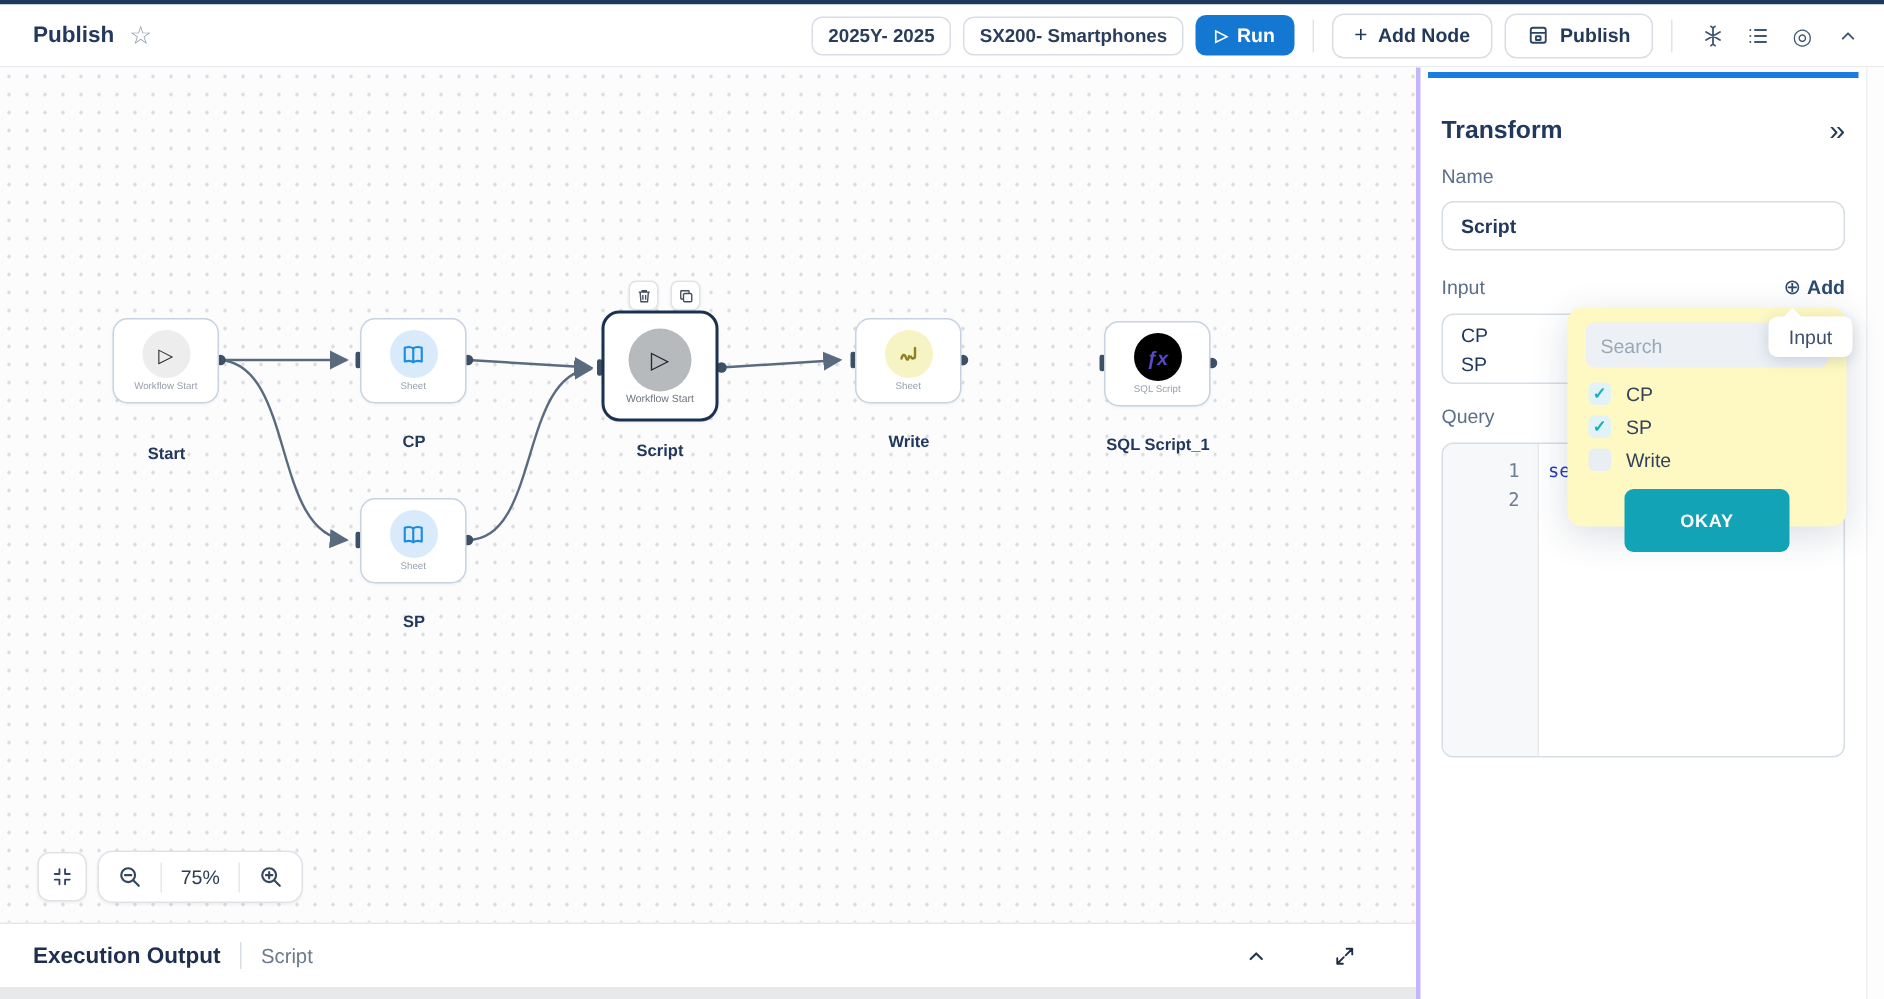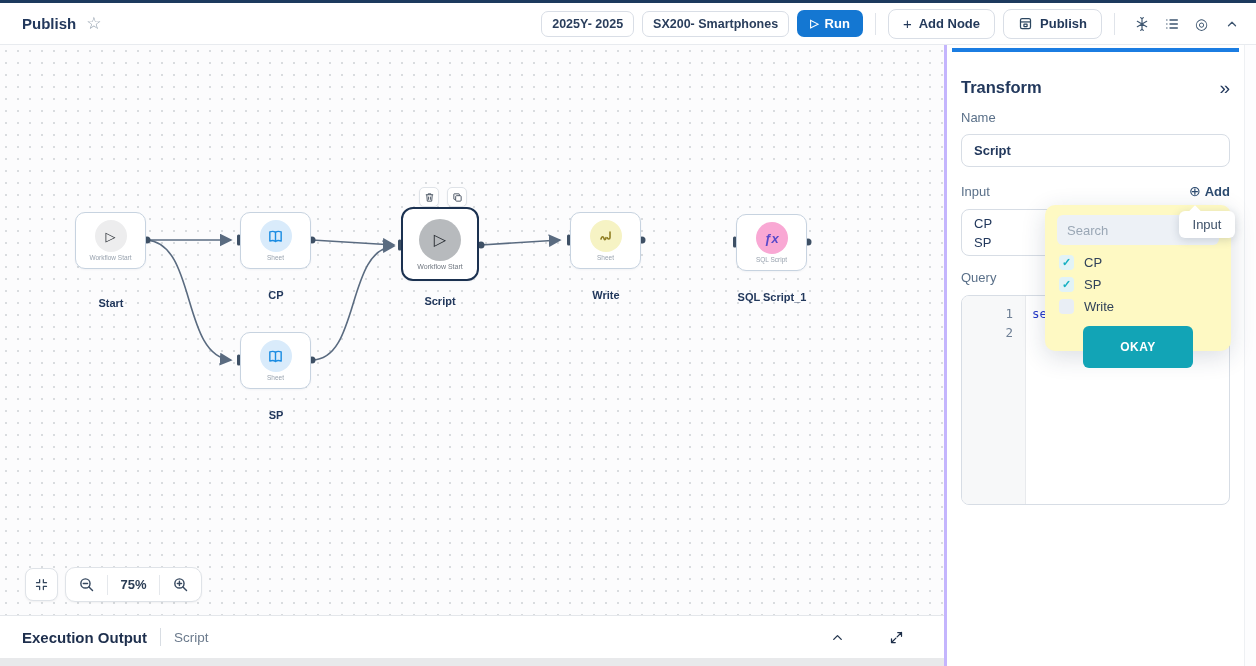--- a/index.html
+++ b/index.html
@@ -40,37 +40,37 @@
   .n-cp { left:240px; top:167px; }
   .n-sp { left:240px; top:287px; }
   .sheet-circle { background:#d9ebfb; }
   .n-script { left:401px; top:162px; width:78px; height:74px; border:2px solid #1b3150; border-radius:12px; }
   .n-script .circle { width:42px; height:42px; background:#b7babd; }
   .n-script .play-glyph { font-size:16px; }
   .n-script .caption { font-size:7px; color:#707780; }
   .n-write { left:570px; top:167px; }
   .n-write .circle { background:#f6f3c4; }
   .n-sql { left:736px; top:169px; }
-  .n-sql .circle { background:#f9a8d4; }
+  .n-sql .circle { background:#000000; }
   .node-label { position:absolute; text-align:center; font-weight:bold; font-size:11px; color:#22385c; width:90px; }
   .lbl-start { left:66px; top:252px; }
   .lbl-cp { left:231px; top:244px; }
   .lbl-sp { left:231px; top:364px; }
   .lbl-script { left:395px; top:250px; }
   .lbl-write { left:561px; top:244px; }
   .lbl-sql { left:727px; top:246px; }
 
   .node-toolbar { position:absolute; left:419px; top:142px; display:flex; gap:8px; }
   .mini-btn { width:20px; height:20px; background:#fff; border:1px solid #dfe3e8; border-radius:5px; display:flex; align-items:center; justify-content:center; cursor:pointer; box-shadow:0 1px 2px rgba(0,0,0,.06); }
 
   
   .fit-btn { position:absolute; left:25px; top:523px; width:33px; height:33px; background:#fff; border:1px solid #dfe3e8; border-radius:8px; display:flex; align-items:center; justify-content:center; cursor:pointer; box-shadow:0 1px 2px rgba(0,0,0,.05); }
   .zoom-pill { position:absolute; left:65px; top:522px; width:137px; height:35px; background:#fff; border:1px solid #dfe3e8; border-radius:10px; display:flex; align-items:center; justify-content:space-around; box-shadow:0 1px 2px rgba(0,0,0,.05); padding:0 6px; }
   .zp-div { width:1px; height:20px; background:#e5e8ec; }
-  .zoom-level { font-size:13px; color:#2b3d55; font-weight:bold; }
+  .zoom-level { font-size:13px; color:#2b3d55; font-weight:normal; }
   .zbtn { background:none; border:none; cursor:pointer; display:flex; align-items:center; }
 
   
   .bottombar { position:absolute; left:0; top:615px; width:944px; height:51px; background:#fff; border-top:1px solid #e4e7eb; border-bottom:8px solid #e8e9eb; display:flex; align-items:center; padding:0 40px 0 22px; }
   .eo-title { font-size:15px; font-weight:bold; color:#1e2f4d; }
   .eo-div { width:1px; height:18px; background:#d8dde3; margin:0 13px; }
   .eo-tab { font-size:13.5px; color:#6b7a8c; }
   .eo-icons { margin-left:auto; display:flex; align-items:center; gap:44px; }
   .eo-icons .tico { cursor:pointer; display:flex; }
 

